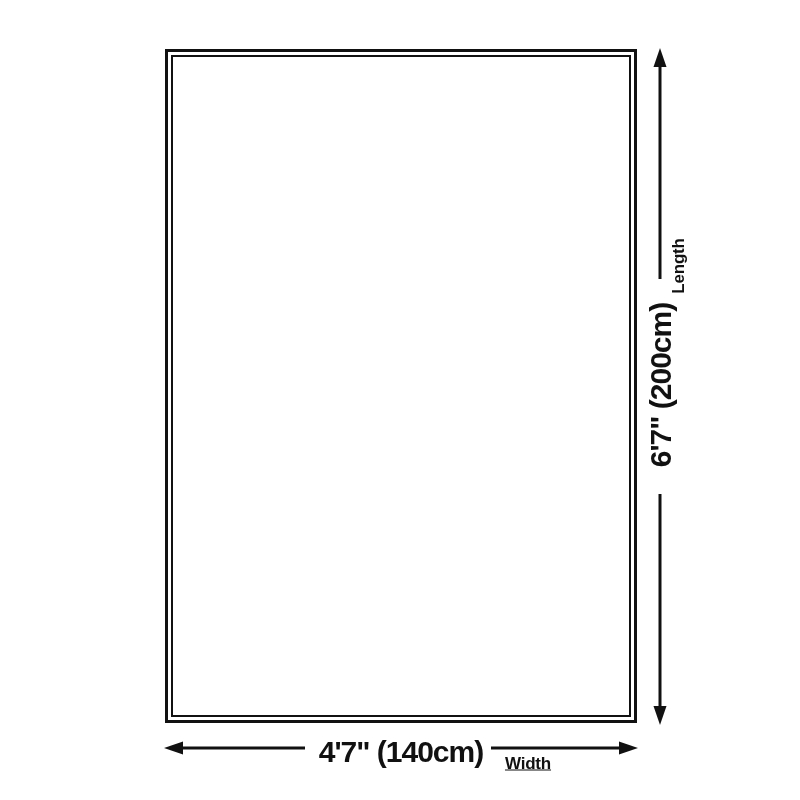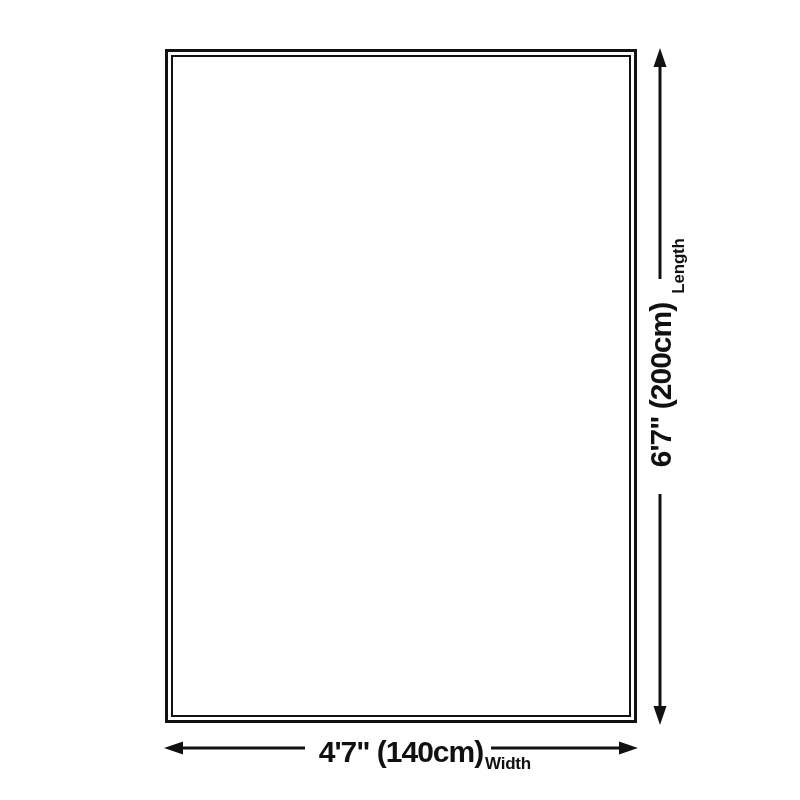--- a/index.html
+++ b/index.html
@@ -44,21 +44,21 @@
   }
   .dim-value {
     font-size: 30px;
     letter-spacing: -1px;
   }
   .dim-label {
     font-size: 17px;
     letter-spacing: -0.2px;
   }
   .width-value  { left: 401px; top: 752px; transform: translate(-50%, -50%); }
-  .width-label  { left: 508px; top: 763px; transform: translate(-50%, -50%); }
+  .width-label  { left: 528px; top: 763px; transform: translate(-50%, -50%); text-decoration: underline; }
   .length-value { left: 661px; top: 385px; transform: translate(-50%, -50%) rotate(-90deg); }
   .length-label { left: 678px; top: 266px; transform: translate(-50%, -50%) rotate(-90deg); }
 </style>
 </head>
 <body>
 
 <div class="canvas">
 
   <div class="rug-outer">
     <div class="rug-inner"></div>

